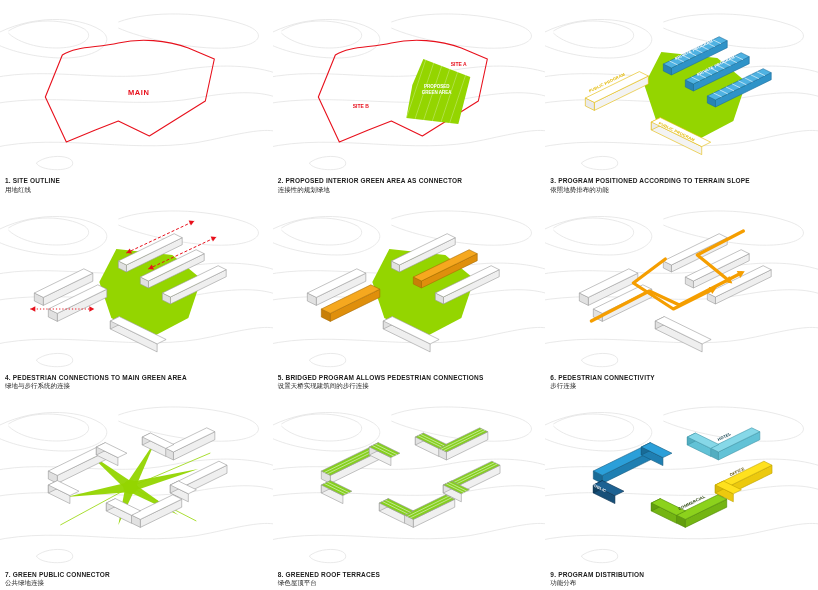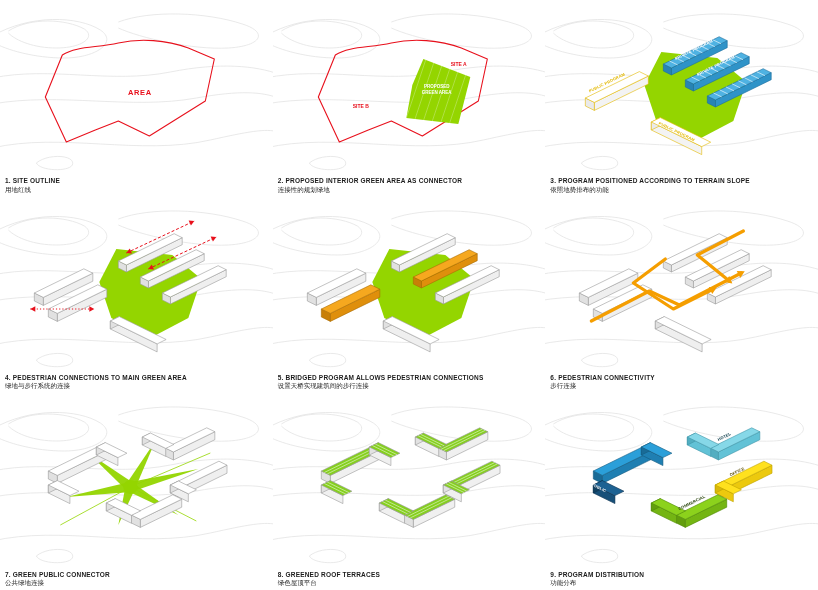--- a/index.html
+++ b/index.html
@@ -28,21 +28,21 @@
     <svg id="d1" class="diag" viewBox="0 0 272 172">
         <path d="M-8,36C30,14 78,16 100,30C118,42 96,58 64,58C34,58 6,50 -8,42" fill="none" stroke="#e3e3e3" stroke-width="0.8"></path>
         <path d="M8,31C30,17 66,19 84,29C96,37 82,48 56,48C34,48 16,41 8,33" fill="none" stroke="#e3e3e3" stroke-width="0.8"></path>
         <path d="M118,22C150,10 206,12 242,24C268,32 262,46 228,48C192,50 140,38 118,28" fill="none" stroke="#e3e3e3" stroke-width="0.8"></path>
         <path d="M-8,78C50,66 110,84 170,72C220,62 256,66 278,74" fill="none" stroke="#e3e3e3" stroke-width="0.8"></path>
         <path d="M-8,104C60,92 130,110 196,98C240,90 262,92 278,98" fill="none" stroke="#e3e3e3" stroke-width="0.8"></path>
         <path d="M-8,148C60,132 140,156 210,140C246,132 266,128 278,132" fill="none" stroke="#e3e3e3" stroke-width="0.8"></path>
         <path d="M36,163C48,153 76,155 72,165C68,172 40,171 36,163" fill="none" stroke="#e3e3e3" stroke-width="0.8"></path>
         <path d="M62,55C76,46 96,48 118,43C140,38 166,40 188,48L214,59L205,101L149,136L118,121L95,130L66,142L45,97Z" fill="none" stroke="#e8101c" stroke-width="1.1" stroke-linejoin="round"></path>
       </svg>
-    <span class="dlbl red-lbl site-main" style="left:128px;top:88px">AREA</span>
+    <span class="dlbl red-lbl site-main" style="left:128px;top:88px">MAIN</span>
     <div class="cap">
       <div class="cap-en">1. SITE OUTLINE</div>
       <div class="cap-zh">用地红线</div>
     </div>
   </section>
 
   <section class="panel">
     <svg id="d2" class="diag" viewBox="0 0 272 172">
         <path d="M-8,36C30,14 78,16 100,30C118,42 96,58 64,58C34,58 6,50 -8,42" fill="none" stroke="#e3e3e3" stroke-width="0.8"></path>
         <path d="M8,31C30,17 66,19 84,29C96,37 82,48 56,48C34,48 16,41 8,33" fill="none" stroke="#e3e3e3" stroke-width="0.8"></path>

